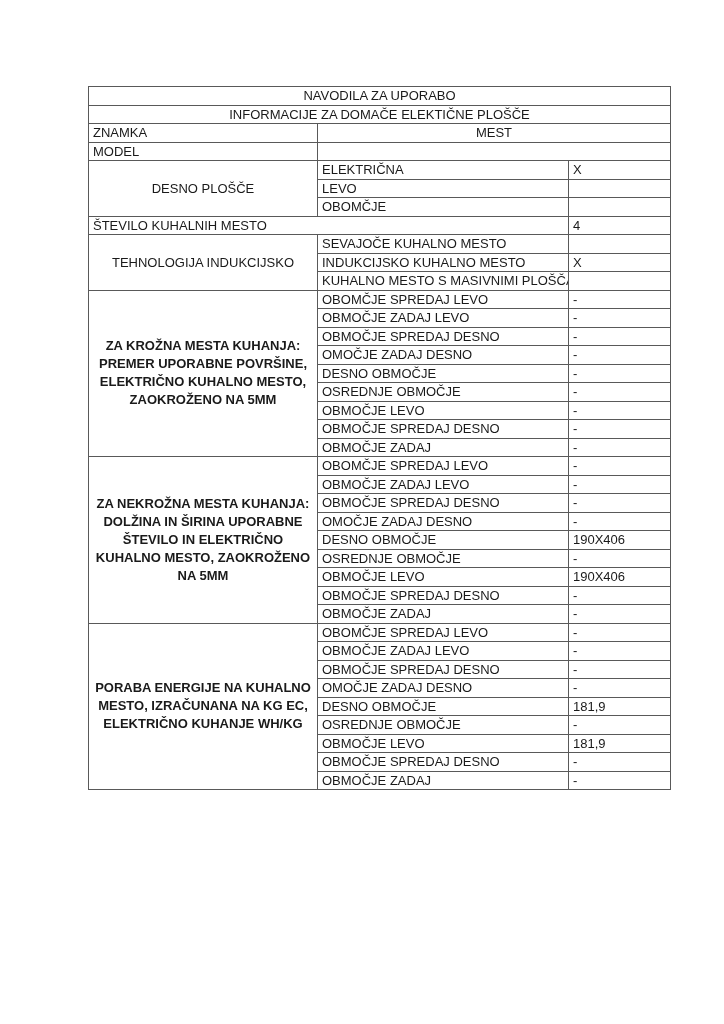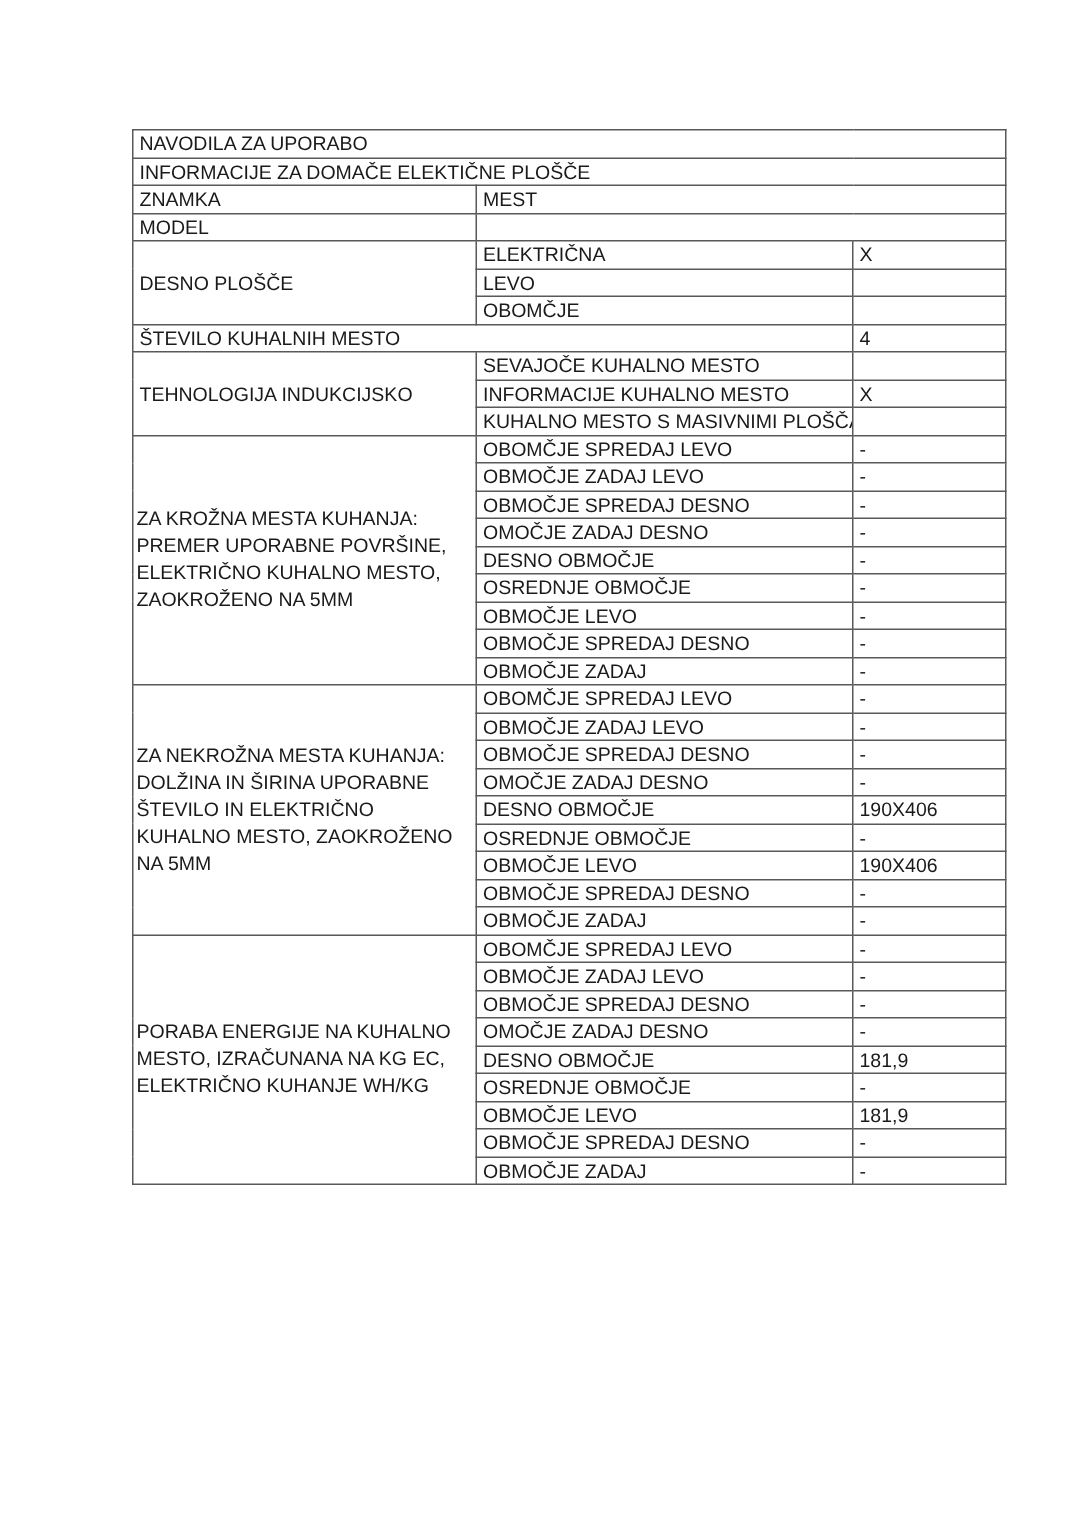--- a/index.html
+++ b/index.html
@@ -25,25 +25,26 @@
   td {
     border: 1px solid #595959;
     height: 18.5px;
     font-size: 13px;
     line-height: 17px;
     padding: 0 4px;
     vertical-align: middle;
     overflow: hidden;
     white-space: nowrap;
   }
-  td.c { text-align: left; }
+  td.c { text-align: center; }
   td.wrap {
     white-space: normal;
     line-height: 18px;
     padding: 0 2px;
+    font-weight: bold;
   }
 </style>
 </head>
 <body>
 
 <div class="page">
   <table>
     <colgroup>
         <col class="c1">
         <col class="c2">
@@ -80,21 +81,21 @@
       <tr>
         <td colspan="2">ŠTEVILO KUHALNIH MESTO</td>
         <td>4</td>
       </tr>
       <tr>
         <td rowspan="3" class="c">TEHNOLOGIJA INDUKCIJSKO</td>
         <td>SEVAJOČE KUHALNO MESTO</td>
         <td></td>
       </tr>
       <tr>
-        <td>INFORMACIJE KUHALNO MESTO</td>
+        <td>INDUKCIJSKO KUHALNO MESTO</td>
         <td>X</td>
       </tr>
       <tr>
         <td>KUHALNO MESTO S MASIVNIMI PLOŠČAMI</td>
         <td></td>
       </tr>
     </tbody>
     <tbody>
         <tr>
           <td rowspan="9" class="c wrap">ZA KROŽNA MESTA KUHANJA: PREMER UPORABNE POVRŠINE, ELEKTRIČNO KUHALNO MESTO, ZAOKROŽENO NA 5MM</td>

